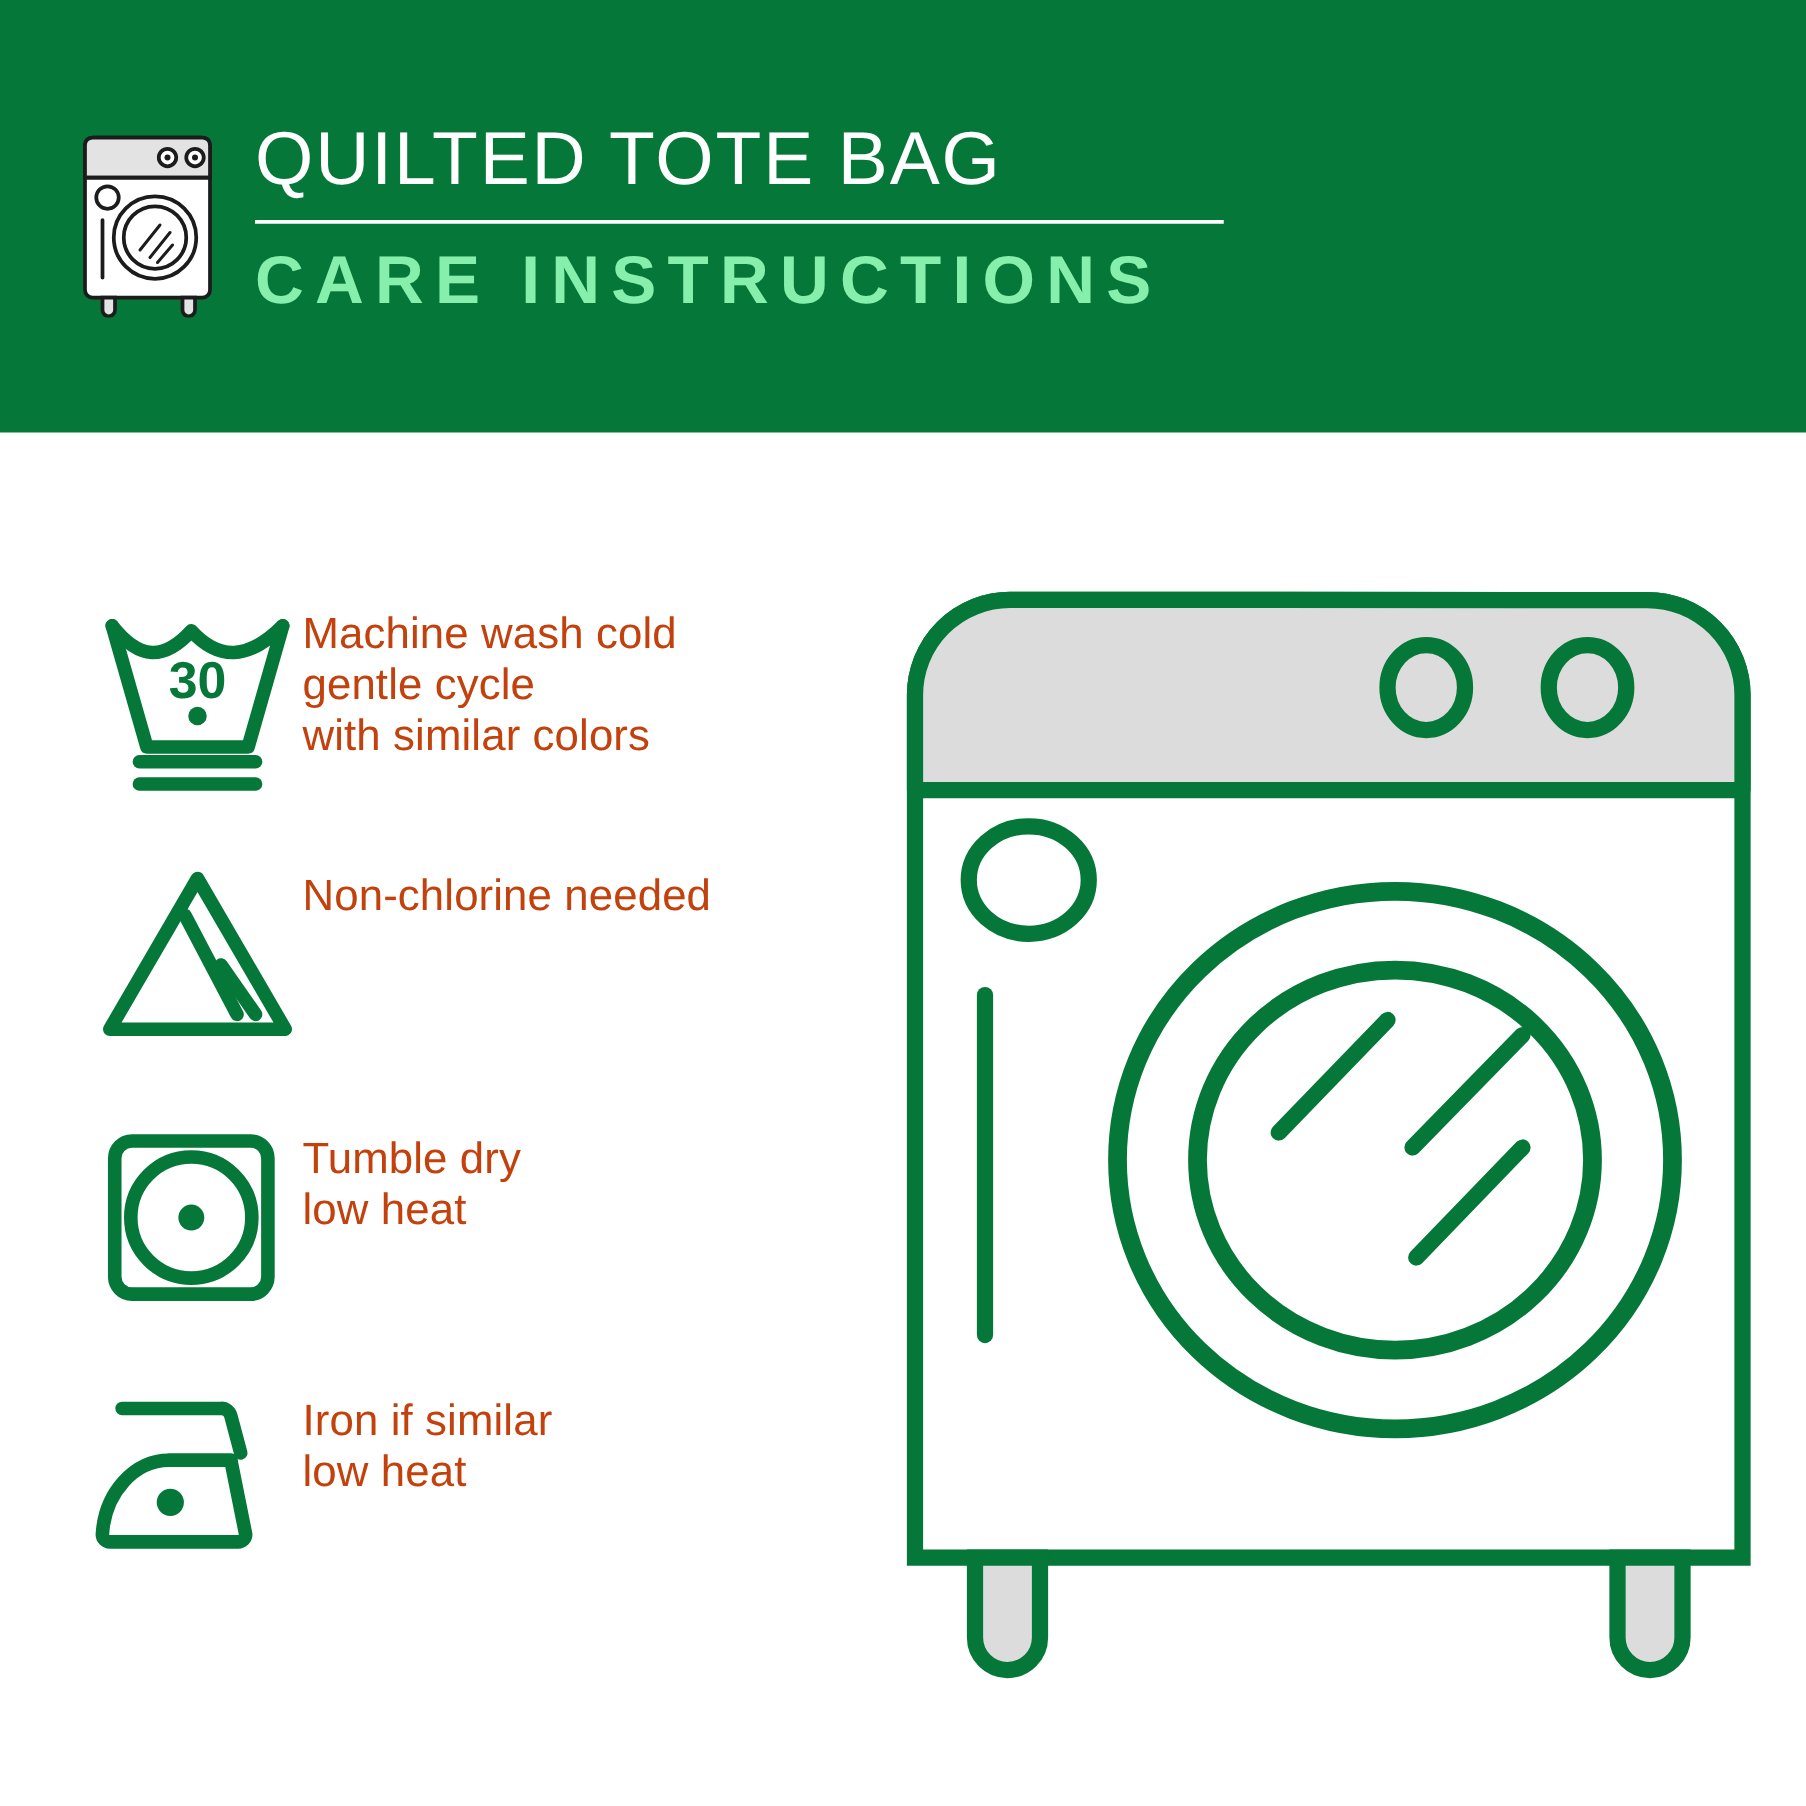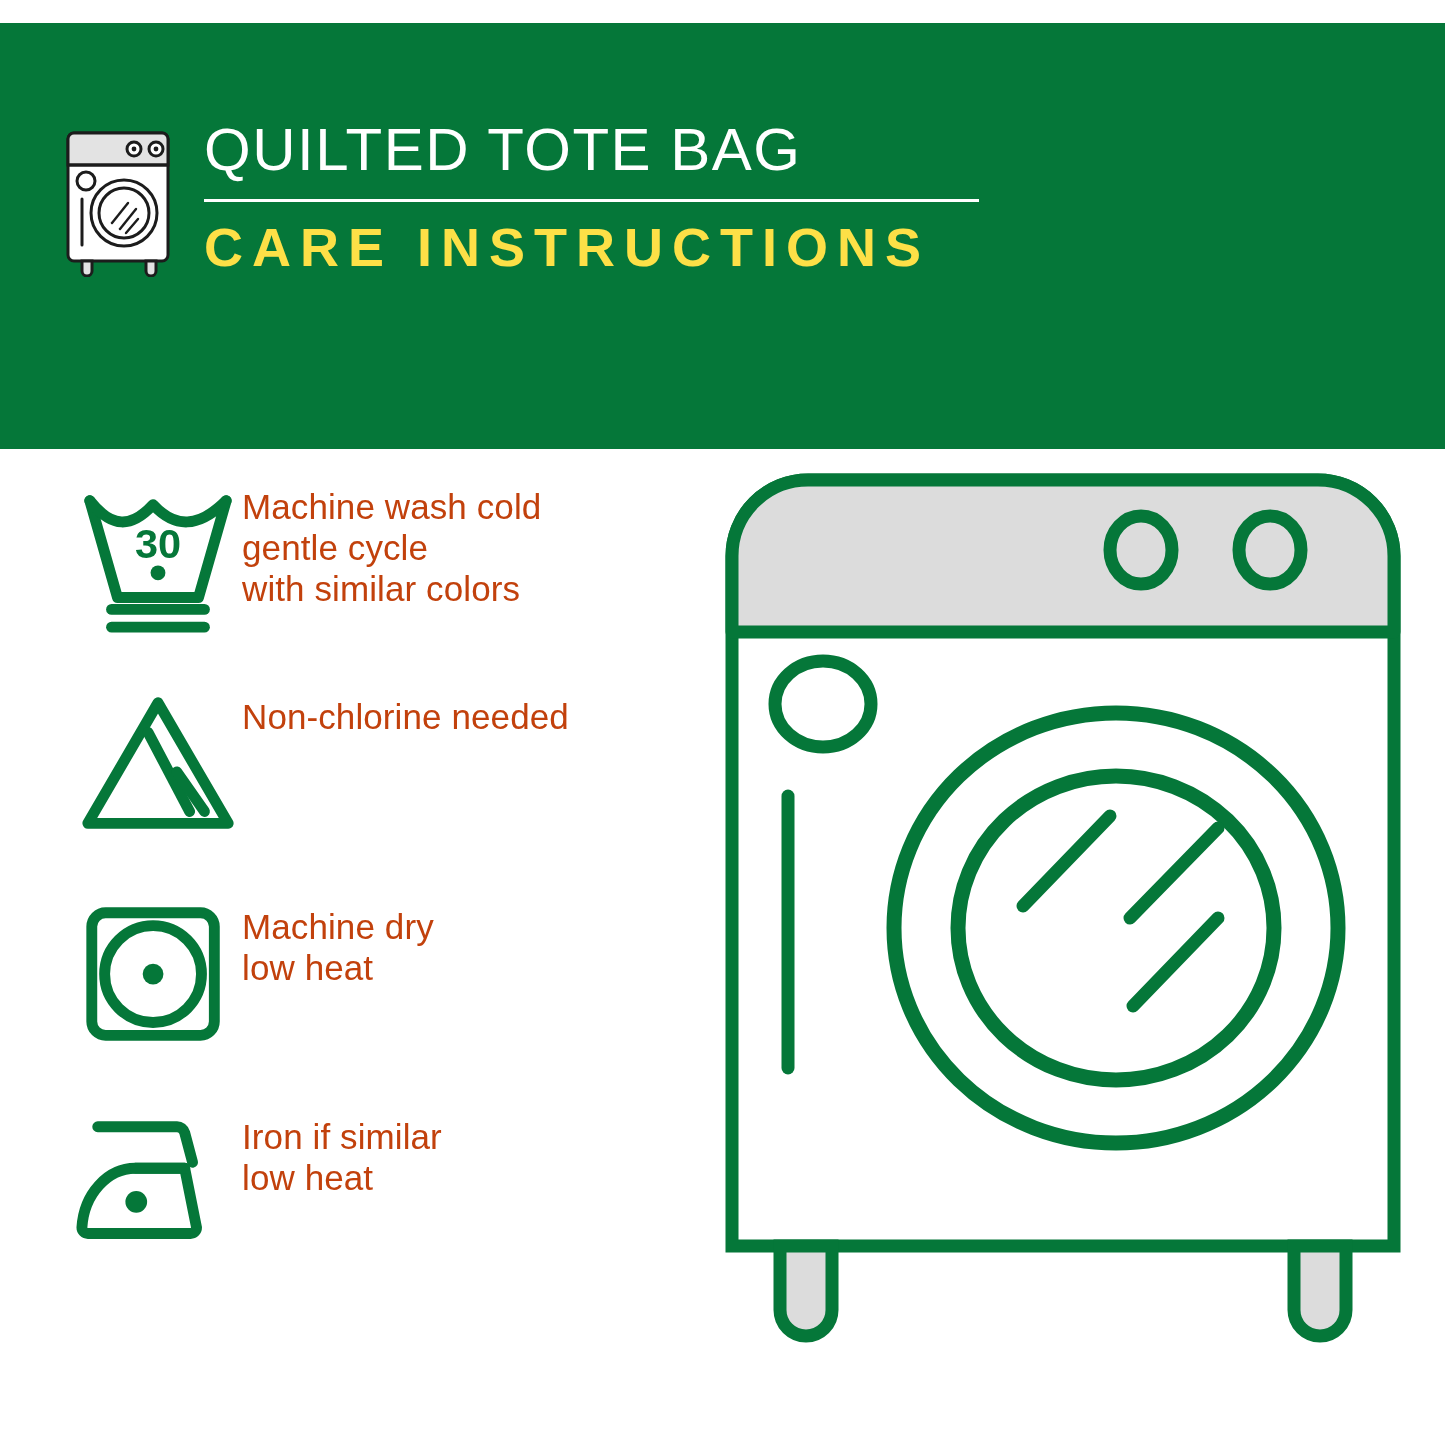--- a/index.html
+++ b/index.html
@@ -14,24 +14,23 @@
     overflow: hidden;
     position: relative;
   }
 
   
   .header {
     position: absolute;
     left: 0;
     top: 0;
     width: 1445px;
-    height: 426px;
+    height: 346px;
     background: #057739;
     box-sizing: border-box;
-    margin-top: 23px;
   }
   .header-inner {
     position: absolute;
     left: 62px;
     top: 96px;
     width: 930px;
     height: 170px;
     display: flex;
     flex-direction: row;
     align-items: flex-start;
@@ -56,21 +55,21 @@
     font-family: "Liberation Sans", sans-serif;
   }
   .title-rule {
     width: 775px;
     height: 3px;
     background: #ffffff;
     margin-top: 18px;
     margin-bottom: 16px;
   }
   .title-sub {
-    color: #fde047;
+    color: #86efac;
     font-size: 54px;
     line-height: 58px;
     font-weight: 700;
     letter-spacing: 9px;
     white-space: nowrap;
     font-family: "Liberation Sans", sans-serif;
   }
 
   
   .content {
@@ -207,21 +206,21 @@
 
     <div class="care-row">
       <div class="care-symbol">
         <svg viewBox="0 0 170 165" width="170" height="165" xmlns="http://www.w3.org/2000/svg">
           <rect x="18" y="16" width="124" height="124" rx="14" fill="none" stroke="#057739" stroke-width="11"></rect>
           <circle cx="80" cy="78" r="49" fill="none" stroke="#057739" stroke-width="11"></circle>
           <circle cx="80" cy="78" r="10.5" fill="#057739"></circle>
         </svg>
       </div>
       <div class="care-label">
-        <span>Machine dry</span>
+        <span>Tumble dry</span>
         <span>low heat</span>
       </div>
     </div>
 
     <div class="care-row">
       <div class="care-symbol">
         <svg viewBox="0 0 170 165" width="170" height="165" xmlns="http://www.w3.org/2000/svg">
 
           <path d="M24 20 H104 a8 8 0 0 1 8 6 L120 56" fill="none" stroke="#057739" stroke-width="11" stroke-linecap="round" stroke-linejoin="round"></path>
 

